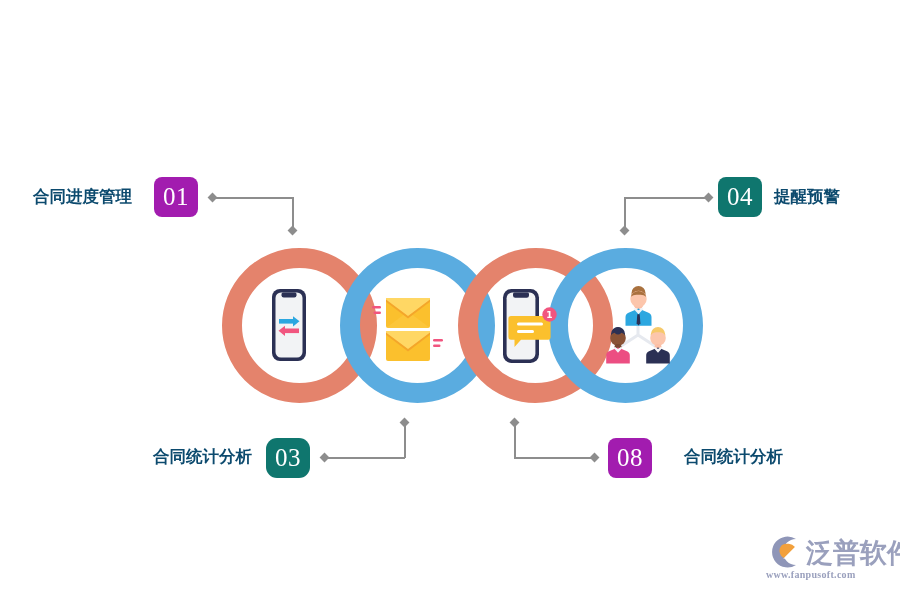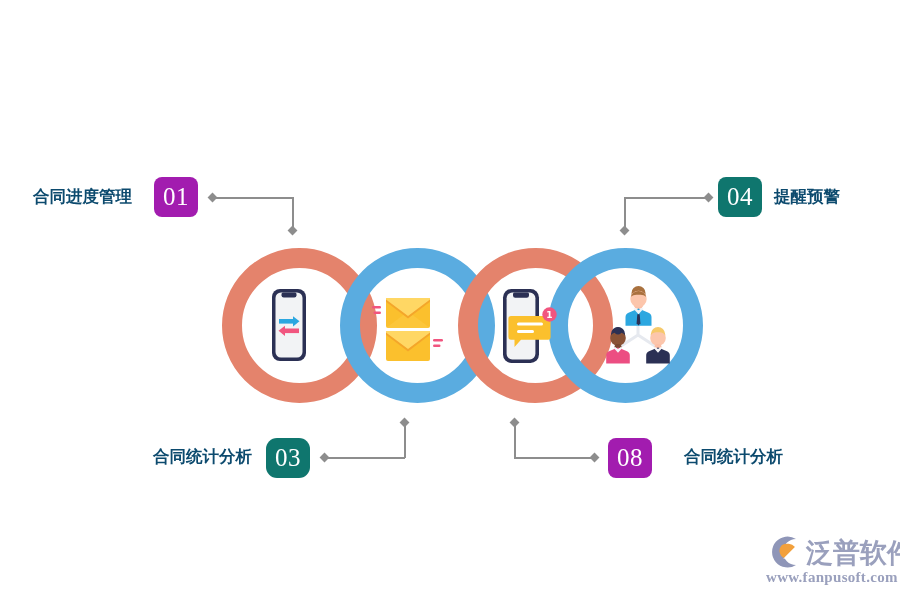--- a/index.html
+++ b/index.html
@@ -100,21 +100,21 @@
     font-weight: bold;
     color: #9aa0bd;
     letter-spacing: 0px;
     white-space: nowrap;
   }
   .wm-url {
     position: absolute;
     left: 4px;
     top: 36px;
     font-family: "Liberation Serif", "DejaVu Serif", serif;
-    font-size: 15px;
+    font-size: 10px;
     font-weight: bold;
     color: #9aa0bd;
     letter-spacing: 0.3px;
     white-space: nowrap;
   }
 </style>
 </head>
 <body>
 
 <div id="canvas">

